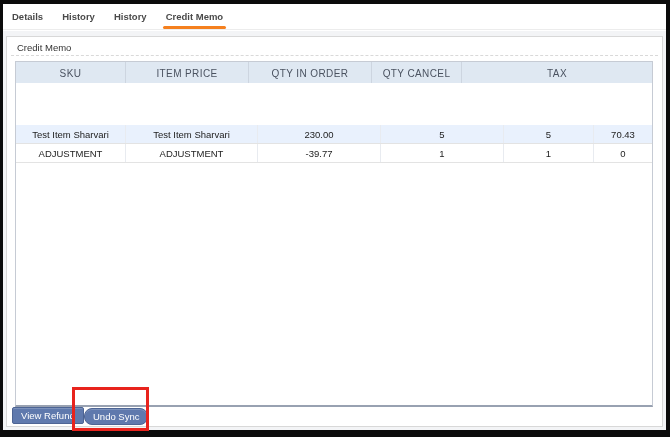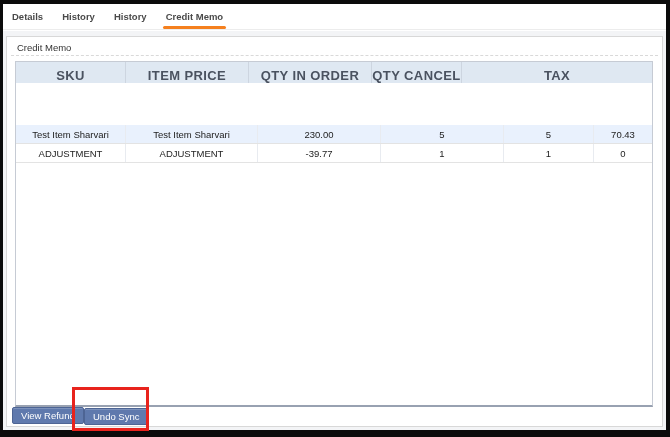--- a/index.html
+++ b/index.html
@@ -64,39 +64,38 @@
   .g-row.header{background:var(--header-bg);}
   .g-row.highlight{background:var(--row-highlight);margin-top:42px;}
   .g-row.body-row{border-bottom:1px solid #e3e3e3;}
   .cell{
     height:18px;padding-top:4px;text-align:center;
     font-size:9.5px;color:#222222;
     border-right:1px solid #e8ebf0;overflow:hidden;white-space:nowrap;
   }
   .header .cell{
     height:21px;padding-top:6px;
-    font-size:13px;letter-spacing:.4px;color:#4a5260;
+    font-size:10px;letter-spacing:.4px;color:#4a5260;
     border-right:1px solid #cdd5e0;
-    font-weight:bold;
   }
   .cell:last-child{border-right:none;}
   .c1{width:110px;}.c2{width:132px;}.c3{width:123px;}
   .c4{width:123px;}.c5{width:90px;}.c6{flex:1;}
   
   .btn{
     position:absolute;height:17px;padding:0 8px;
     background:var(--button-bg);border:1px solid var(--button-border);
     border-radius:2px;color:#ffffff;font-size:9.5px;line-height:15px;
     text-align:center;cursor:pointer;
     box-shadow:inset 0 1px 0 rgba(255,255,255,.18);
     font-family:inherit;
     margin-top:36px;
   }
   .btn-view-refund{left:5px;bottom:2px;min-width:61px;}
-  .btn-undo-sync{left:77px;bottom:1px;min-width:51px;}
+  .btn-undo-sync{left:77px;bottom:1px;min-width:51px;border-radius:8px;}
   
   .annotation-box{
     position:absolute;left:69px;top:383px;width:77px;height:44px;
     border:3px solid var(--annotation);z-index:10;pointer-events:none;
   }
 </style>
 </head>
 <body>
 
 <div class="window">

